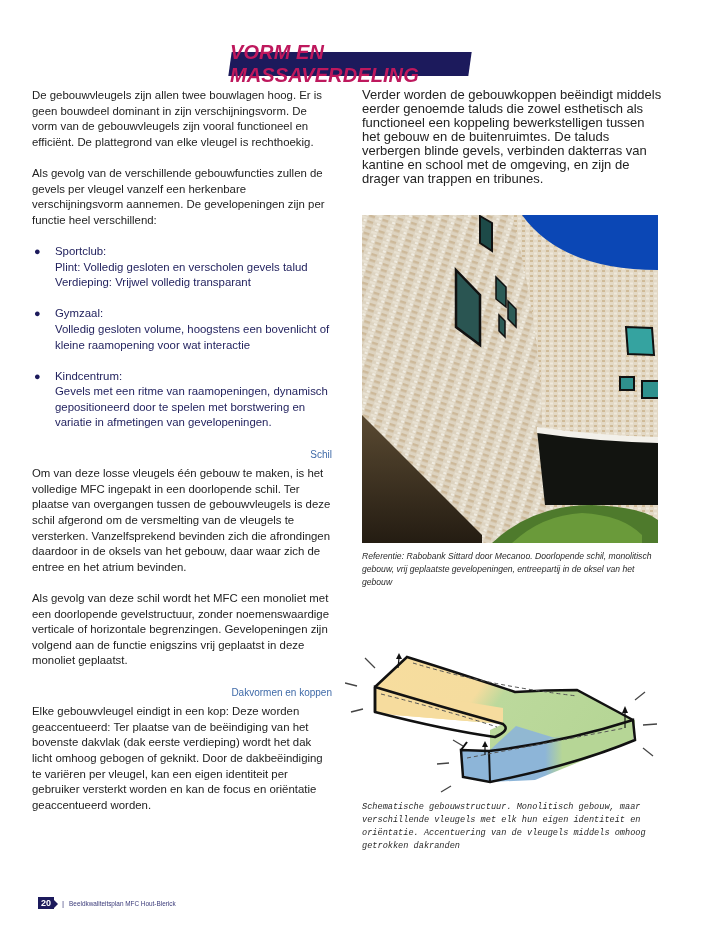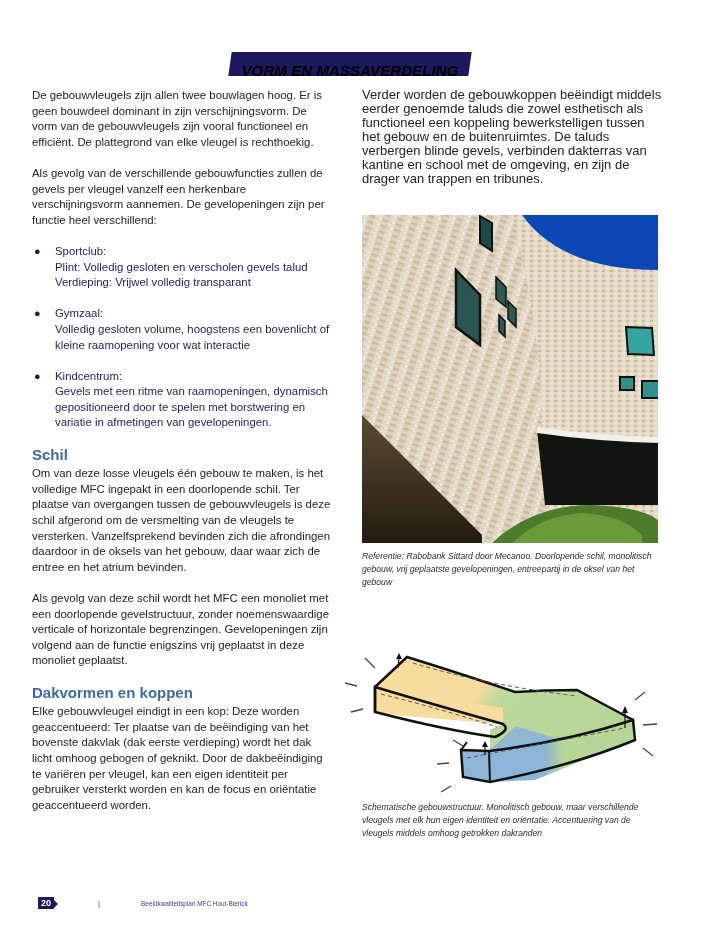--- a/index.html
+++ b/index.html
@@ -6,44 +6,44 @@
   html, body { width: 714px; height: 930px; background: #ffffff; overflow: hidden; }
   body { position: relative; font-family: "Liberation Sans", sans-serif; color: #1f1f1f; }
 
   .title-banner {
     position: absolute; left: 230px; top: 52px; width: 240px; height: 24px;
     background: #1c1a5c;
     transform: skewX(-8deg);
   }
   .title-text {
     position: absolute; left: 230px; top: 52px; width: 240px; height: 24px;
-    color: #000000; font-weight: bold; font-style: italic; font-size: 15px;
-    display: flex; align-items: center; justify-content: center; letter-spacing: 0.1px; margin-top: 6px;
+    color: #be185d; font-weight: bold; font-style: italic; font-size: 20px;
+    display: flex; align-items: center; justify-content: center; letter-spacing: 0.1px;
   }
 
   .col-left { position: absolute; left: 32px; top: 88px; width: 300px; font-size: 11.4px; line-height: 15.6px; }
   .col-right { position: absolute; left: 362px; top: 88px; width: 300px; font-size: 13px; line-height: 14px; }
 
   p.para { margin-bottom: 15.6px; color: #222222; }
   .bullets { list-style: none; margin-bottom: 15.6px; }
   .bullets li { position: relative; padding-left: 23px; margin-bottom: 15.6px; color: #23235f; }
   .bullets li .dot { position: absolute; left: 2px; top: 0; color: #1c1a5c; font-size: 11px; }
-  .subhead { color: #3f6aa8; font-weight: bold; margin-bottom: 4px; font-size: 15px; }
+  .subhead { color: #3f6aa8; font-weight: normal; margin-bottom: 4px; font-size: 10px; text-align: right; }
 
   .photo {
     position: absolute; left: 362px; top: 215px; width: 296px; height: 328px; overflow: hidden;
     background: #d8cfbf;
   }
   .caption {
     position: absolute; left: 362px; width: 300px; font-size: 8.6px; line-height: 13px;
     font-style: italic; color: #2a2a2a;
   }
   .diagram { position: absolute; left: 345px; top: 630px; width: 350px; height: 170px; }
 
-  .footer { position: absolute; left: 38px; top: 897px; display: flex; align-items: center; font-size: 6.4px; color: #3b3b7a; gap: 36px; }
+  .footer { position: absolute; left: 38px; top: 897px; display: flex; align-items: center; font-size: 6.4px; color: #3b3b7a; }
   .page-num {
     background: #1c1a5c; color: #fff; font-weight: bold; font-size: 9px;
     padding: 1px 3px; position: relative; margin-right: 8px;
   }
   .page-num::after {
     content: ""; position: absolute; right: -4px; top: 3px;
     border-left: 4px solid #1c1a5c; border-top: 4px solid transparent; border-bottom: 4px solid transparent;
   }
   .sep { margin-right: 5px; font-size: 8px; }
 </style>
@@ -169,19 +169,19 @@
       <line x1="6" y1="82" x2="18" y2="79"></line>
       <line x1="290" y1="70" x2="300" y2="62"></line>
       <line x1="298" y1="95" x2="312" y2="94"></line>
       <line x1="298" y1="118" x2="308" y2="126"></line>
       <line x1="92" y1="134" x2="104" y2="133"></line>
       <line x1="96" y1="162" x2="106" y2="156"></line>
       <line x1="108" y1="110" x2="118" y2="116"></line>
     </g>
   </svg>
 </div>
-<div class="caption" style="top:801px;">Schematische gebouwstructuur. Monolitisch gebouw, maar verschillende vleugels met elk hun eigen identiteit en oriëntatie. Accentuering van de vleugels middels omhoog getrokken dakranden</div>
+<div class="caption" style="top:801px;font-family:Liberation Mono, monospace;">Schematische gebouwstructuur. Monolitisch gebouw, maar verschillende vleugels met elk hun eigen identiteit en oriëntatie. Accentuering van de vleugels middels omhoog getrokken dakranden</div>
 
 <div class="footer">
   <span class="page-num">20</span>
   <span class="sep">|</span>
   <span>Beeldkwaliteitsplan MFC Hout-Blerick</span>
 </div>
 
 </body></html>

